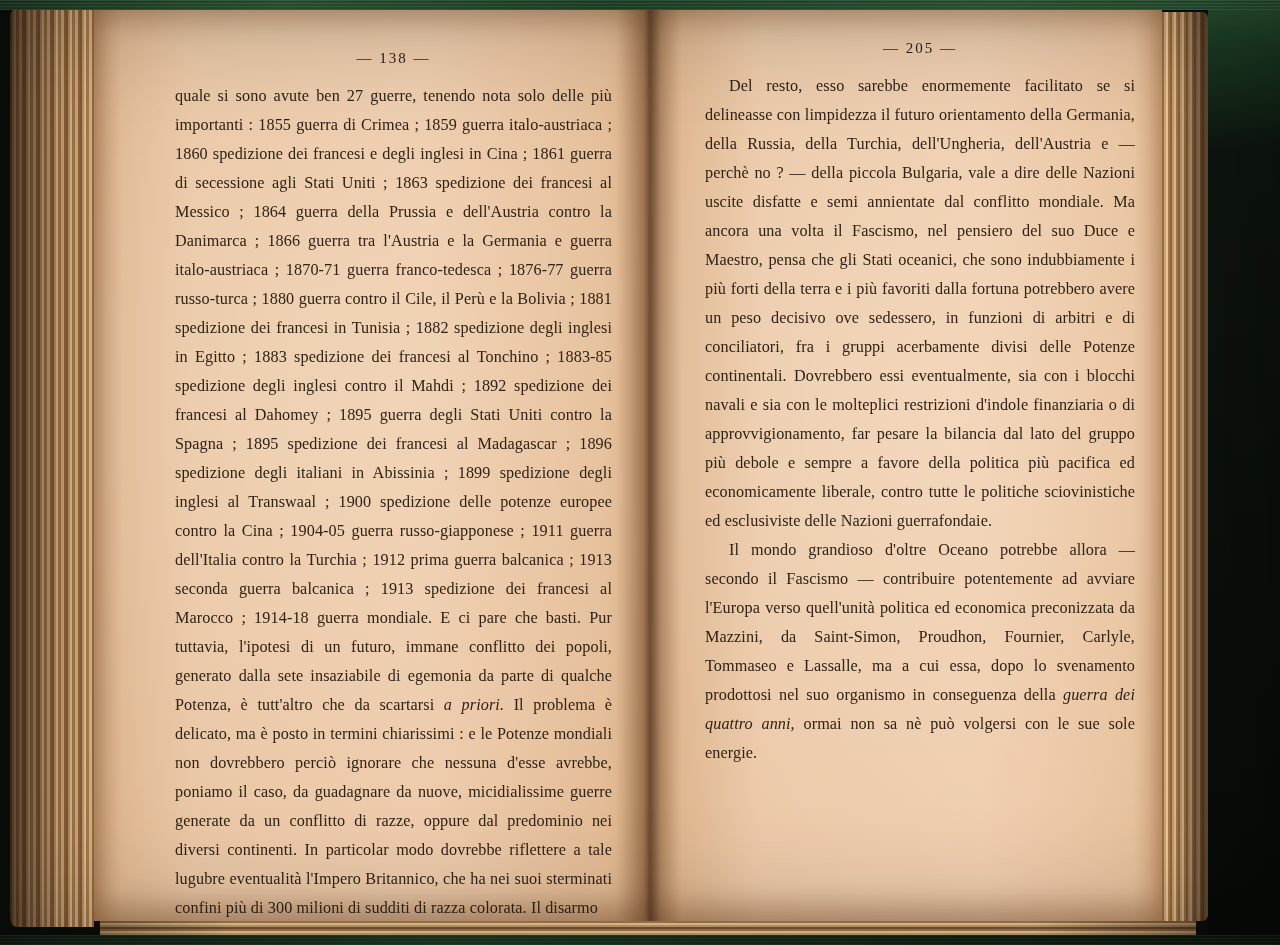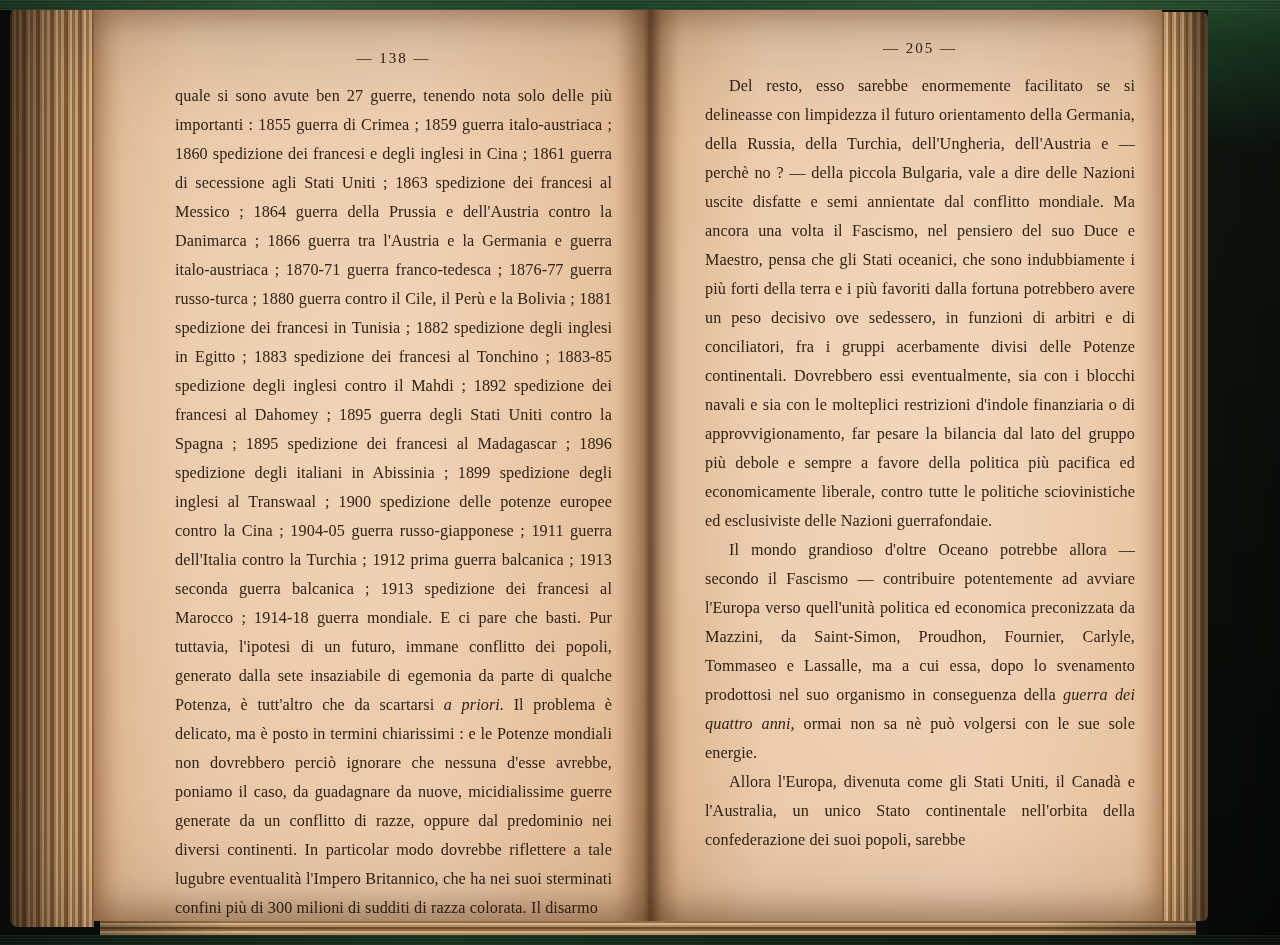--- a/index.html
+++ b/index.html
@@ -129,21 +129,20 @@
     <div class="page-text">
         <p class=""><span>quale si sono avute ben 27 guerre, tenendo nota solo delle più importanti&nbsp;: 1855 guerra di Crimea&nbsp;; 1859 guerra italo-austriaca&nbsp;; 1860 spedizione dei francesi e degli inglesi in Cina&nbsp;; 1861 guerra di secessione agli Stati Uniti&nbsp;; 1863 spedizione dei francesi al Messico&nbsp;; 1864 guerra della Prussia e dell'Austria contro la Danimarca&nbsp;; 1866 guerra tra l'Austria e la Germania e guerra italo-austriaca&nbsp;; 1870-71 guerra franco-tedesca&nbsp;; 1876-77 guerra russo-turca&nbsp;; 1880 guerra contro il Cile, il Perù e la Bolivia&nbsp;; 1881 spedizione dei francesi in Tunisia&nbsp;; 1882 spedizione degli inglesi in Egitto&nbsp;; 1883 spedizione dei francesi al Tonchino&nbsp;; 1883-85 spedizione degli inglesi contro il Mahdi&nbsp;; 1892 spedizione dei francesi al Dahomey&nbsp;; 1895 guerra degli Stati Uniti contro la Spagna&nbsp;; 1895 spedizione dei francesi al Madagascar&nbsp;; 1896 spedizione degli italiani in Abissinia&nbsp;; 1899 spedizione degli inglesi al Transwaal&nbsp;; 1900 spedizione delle potenze europee contro la Cina&nbsp;; 1904-05 guerra russo-giapponese&nbsp;; 1911 guerra dell'Italia contro la Turchia&nbsp;; 1912 prima guerra balcanica&nbsp;; 1913 seconda guerra balcanica&nbsp;; 1913 spedizione dei francesi al Marocco&nbsp;; 1914-18 guerra mondiale. E ci pare che basti. Pur tuttavia, l'ipotesi di un futuro, immane conflitto dei popoli, generato dalla sete insaziabile di egemonia da parte di qualche Potenza, è tutt'altro che da scartarsi </span><span class="it">a priori.</span><span> Il problema è delicato, ma è posto in termini chiarissimi&nbsp;: e le Potenze mondiali non dovrebbero perciò ignorare che nessuna d'esse avrebbe, poniamo il caso, da guadagnare da nuove, micidialissime guerre generate da un conflitto di razze, oppure dal predominio nei diversi continenti. In particolar modo dovrebbe riflettere a tale lugubre eventualità l'Impero Britannico, che ha nei suoi sterminati confini più di 300 milioni di sudditi di razza colorata. Il disarmo</span></p>
       </div>
   </div>
 
   <div class="page page-right">
     <div class="page-number">— 205 —</div>
     <div class="page-text">
         <p class="indent"><span>Del resto, esso sarebbe enormemente facilitato se si delineasse con limpidezza il futuro orientamento della Germania, della Russia, della Turchia, dell'Ungheria, dell'Austria e — perchè no&nbsp;? — della piccola Bulgaria, vale a dire delle Nazioni uscite disfatte e semi annientate dal conflitto mondiale. Ma ancora una volta il Fascismo, nel pensiero del suo Duce e Maestro, pensa che gli Stati oceanici, che sono indubbiamente i più forti della terra e i più favoriti dalla fortuna potrebbero avere un peso decisivo ove sedessero, in funzioni di arbitri e di conciliatori, fra i gruppi acerbamente divisi delle Potenze continentali. Dovrebbero essi eventualmente, sia con i blocchi navali e sia con le molteplici restrizioni d'indole finanziaria o di approvvigionamento, far pesare la bilancia dal lato del gruppo più debole e sempre a favore della politica più pacifica ed economicamente liberale, contro tutte le politiche sciovinistiche ed esclusiviste delle Nazioni guerrafondaie.</span></p>
         <p class="indent"><span>Il mondo grandioso d'oltre Oceano potrebbe allora — secondo il Fascismo — contribuire potentemente ad avviare l'Europa verso quell'unità politica ed economica preconizzata da Mazzini, da Saint-Simon, Proudhon, Fournier, Carlyle, Tommaseo e Lassalle, ma a cui essa, dopo lo svenamento prodottosi nel suo organismo in conseguenza della </span><span class="it">guerra dei quattro anni,</span><span> ormai non sa nè può volgersi con le sue sole energie.</span></p>
-        <p class="indent"><span>Allora l'Europa, divenuta come gli Stati Uniti, il Canadà e l'Australia, un unico Stato continentale nell'orbita della confederazione dei suoi popoli, sarebbe</span></p>
       </div>
   </div>
 
   <div class="gutter"></div>
 
   <div class="band top"></div>
   <div class="band bottom"></div>
 
   <div class="vignette"></div>
 </div>

